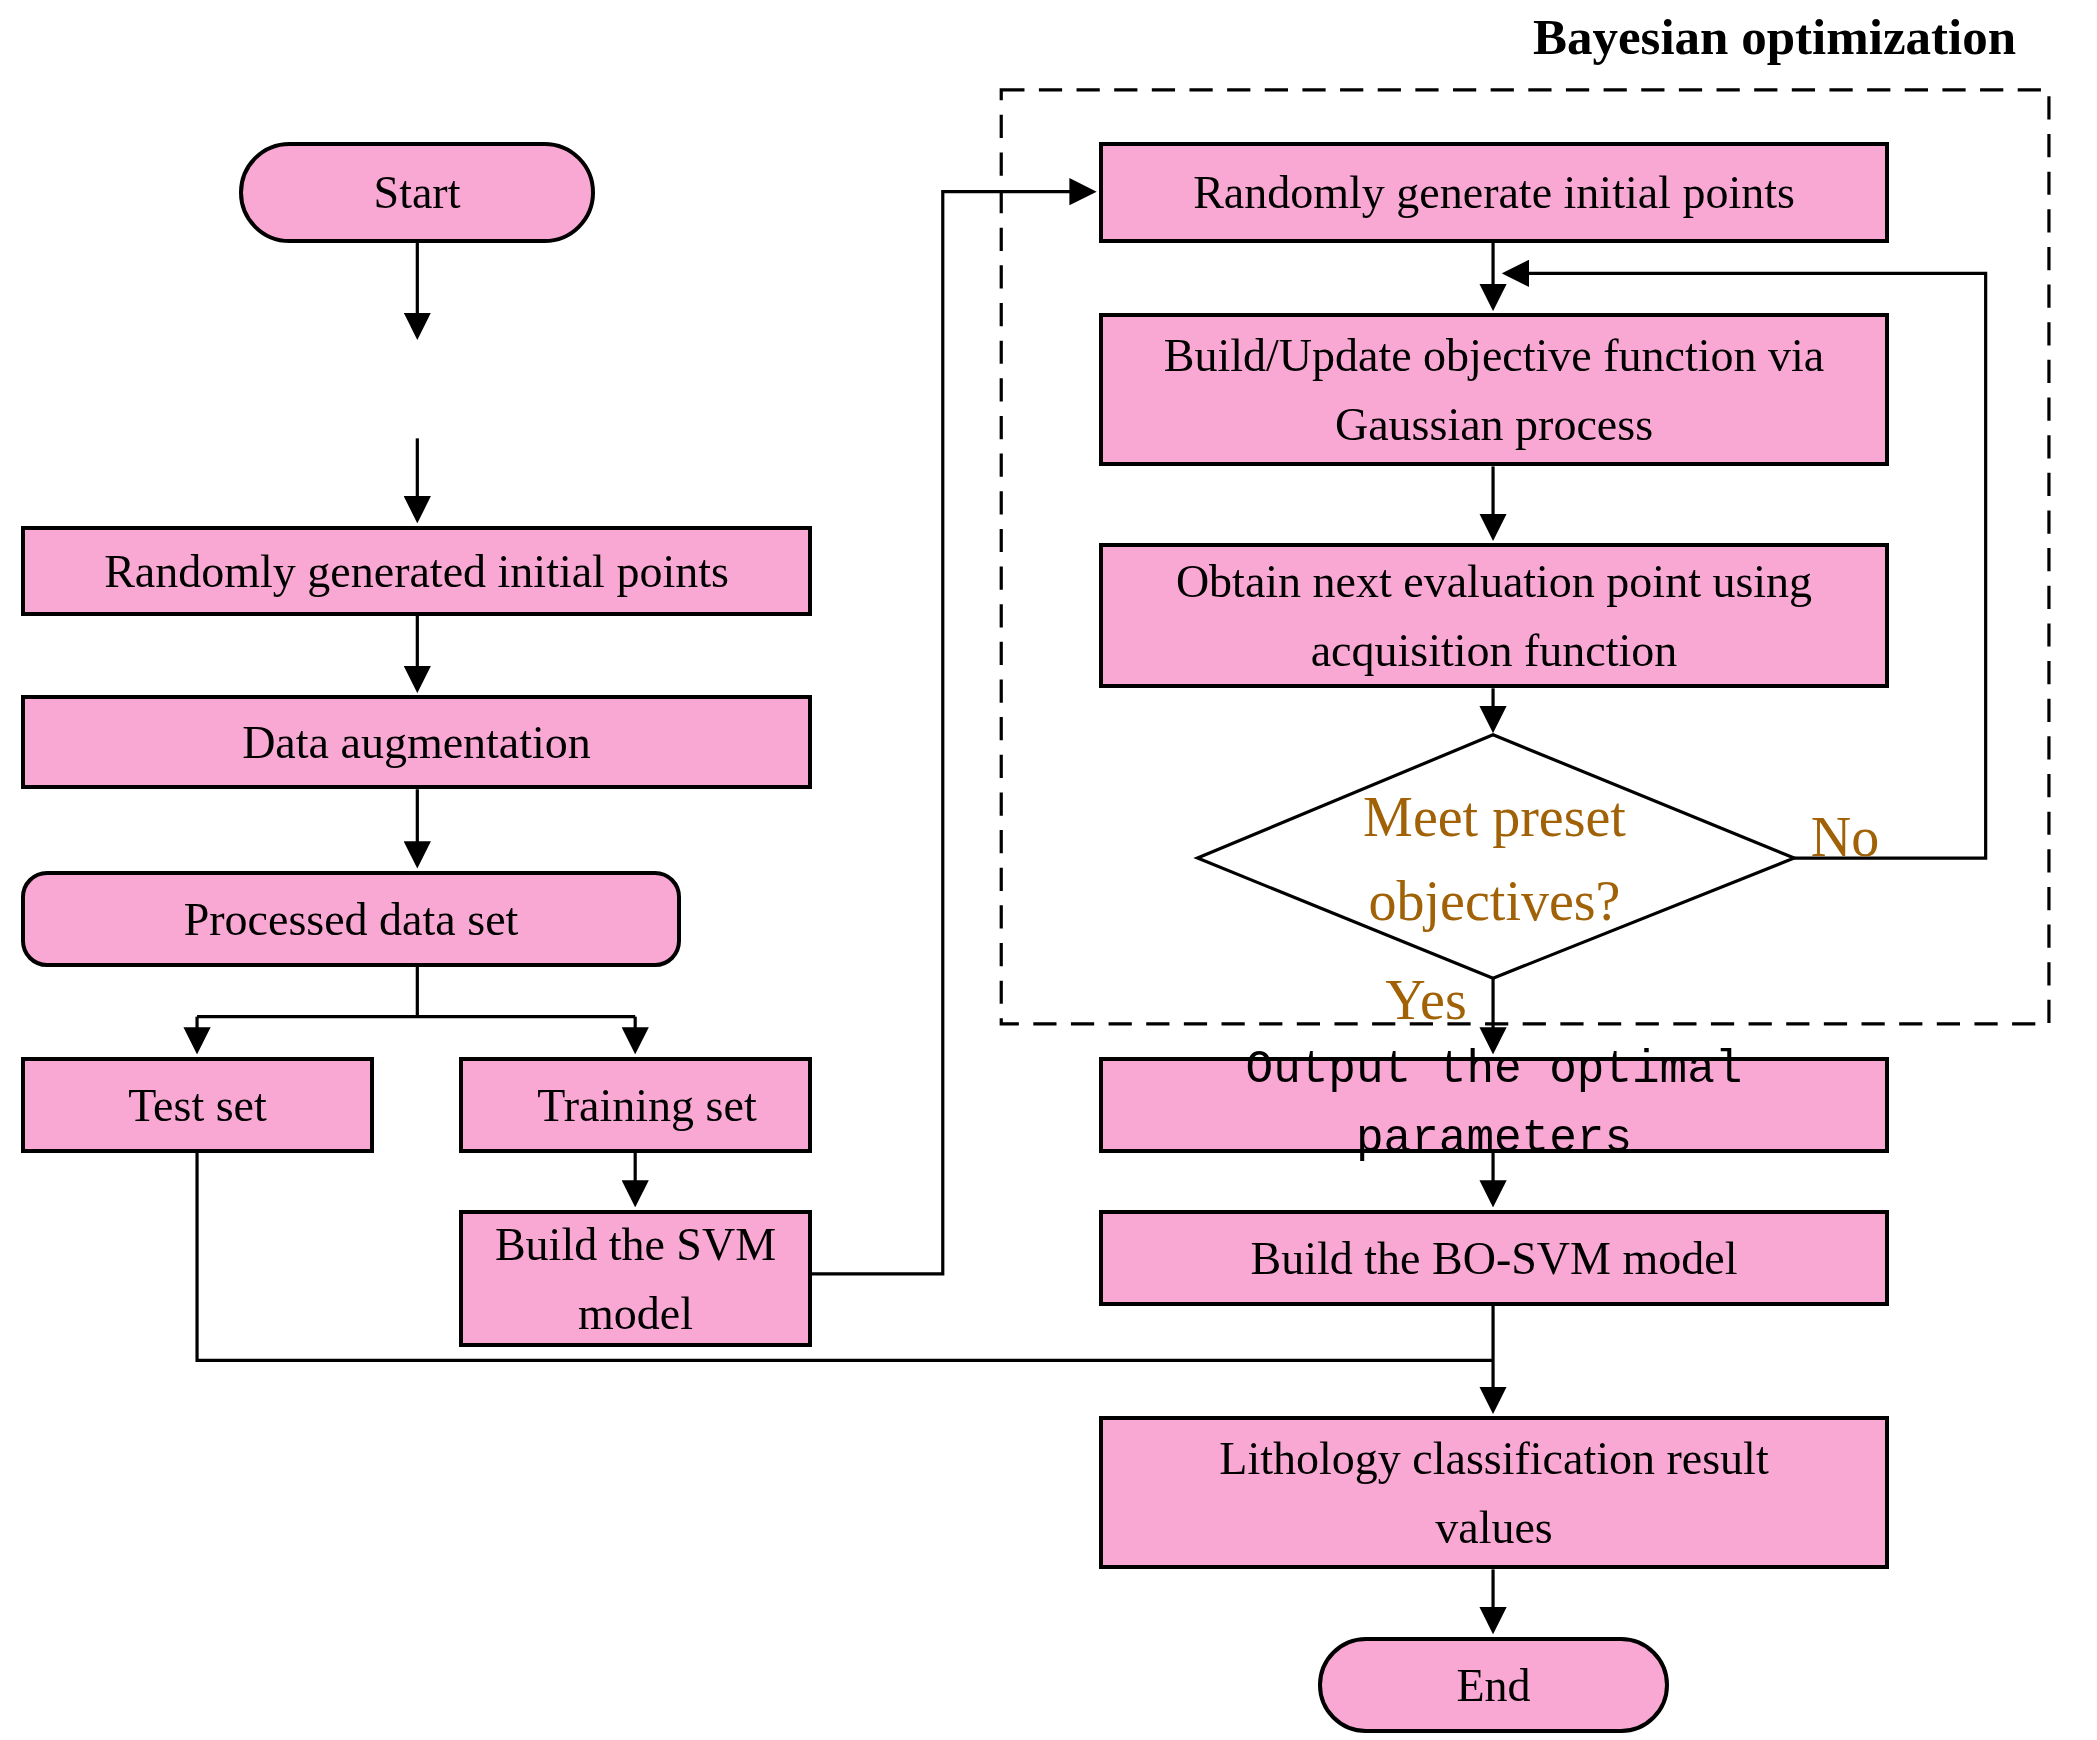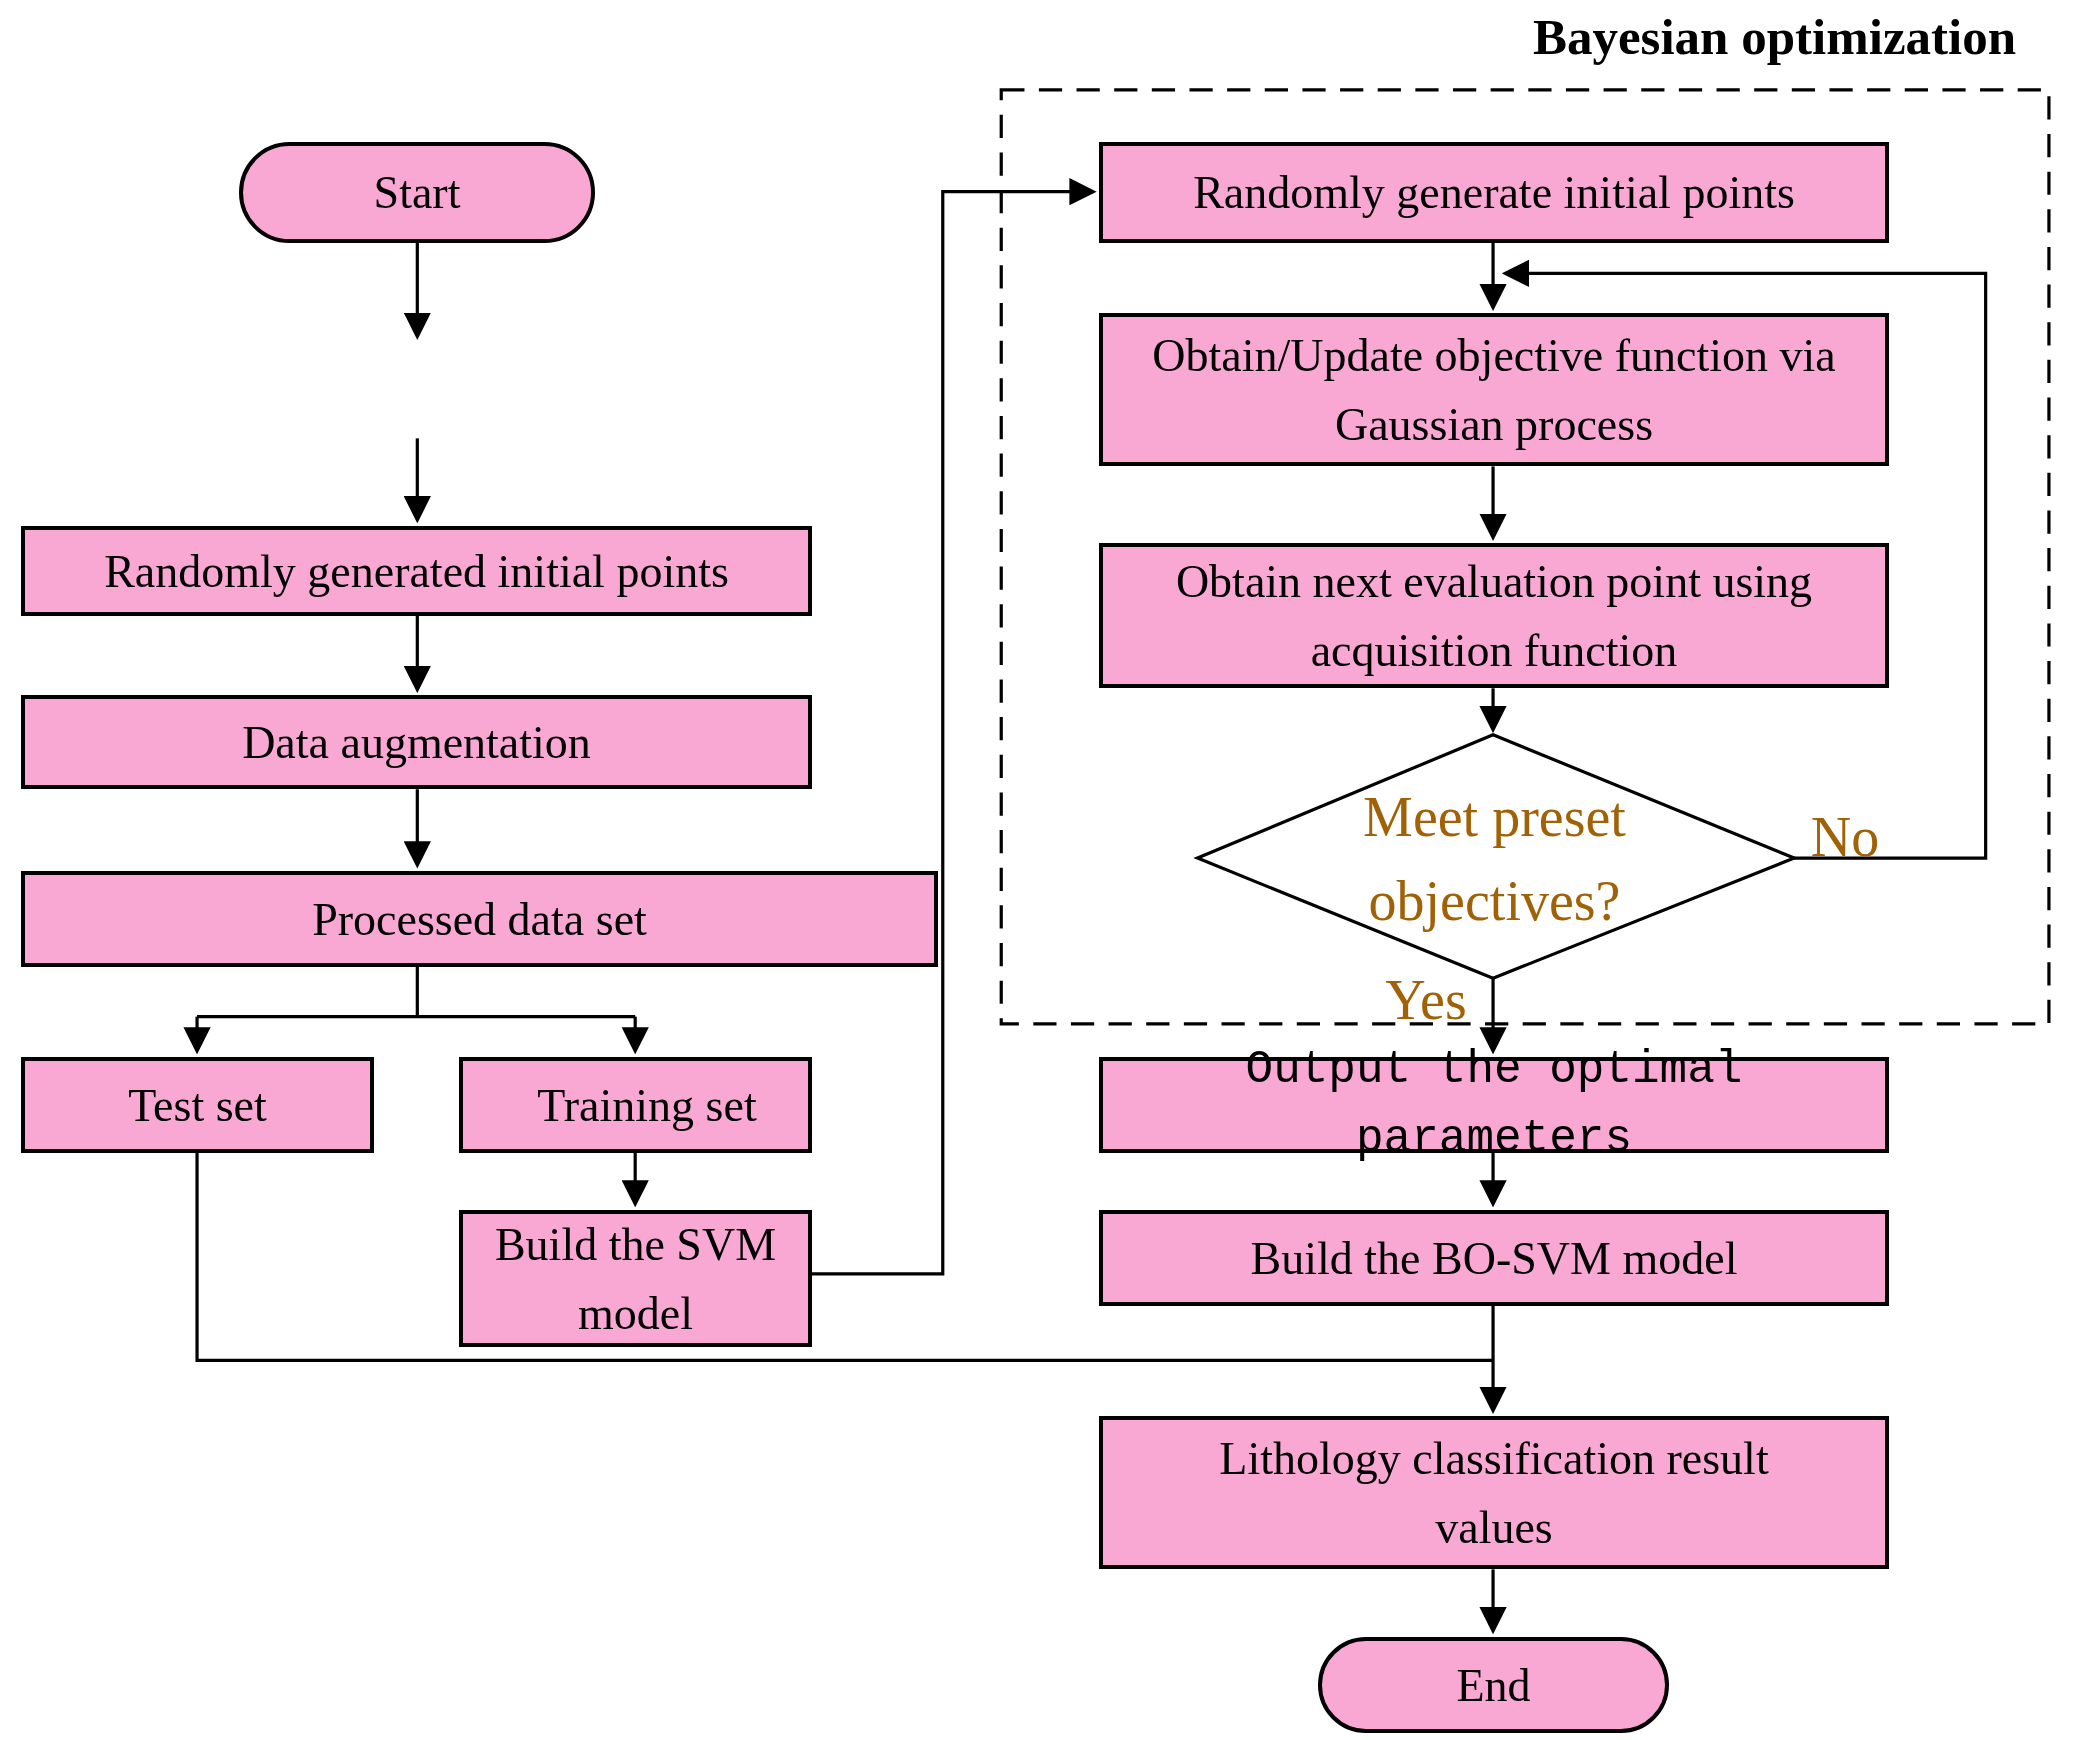--- a/index.html
+++ b/index.html
@@ -59,21 +59,21 @@
     text-align: center;
     font-size: 51px;
     font-weight: bold;
     color: #000000;
   }
   
   .n-start      { left: 239px;  top: 142px;  width: 356px; height: 101px; }
   .n-drilling   { left: 21px;   top: 342px;  width: 791px; height: 96px; }
   .n-randleft   { left: 21px;   top: 526px;  width: 791px; height: 90px; }
   .n-augment    { left: 21px;   top: 695px;  width: 791px; height: 94px; }
-  .n-processed  { left: 21px;   top: 871px; width: 917px; height: 96px; }
+  .n-processed  { left: 21px;   top: 871px; width: 660px; height: 96px; border-radius: 26px; }
   .n-test       { left: 21px;   top: 1057px; width: 353px; height: 96px; }
   .n-training   { left: 459px;  top: 1057px; width: 353px; height: 96px; padding-left: 23px; }
   .n-buildsvm   { left: 459px;  top: 1210px; width: 353px; height: 137px; }
   .n-randright  { left: 1099px; top: 142px;  width: 790px; height: 101px; }
   .n-buildupd   { left: 1099px; top: 313px;  width: 790px; height: 153px; }
   .n-obtain     { left: 1099px; top: 543px;  width: 790px; height: 145px; }
   .n-output     { left: 1099px; top: 1057px; width: 790px; height: 96px; font-family: Liberation Mono, monospace; }
   .n-bosvm      { left: 1099px; top: 1210px; width: 790px; height: 96px; }
   .n-litho      { left: 1099px; top: 1416px; width: 790px; height: 153px; }
   .n-end        { left: 1318px; top: 1637px; width: 351px; height: 96px; }
@@ -131,21 +131,21 @@
   <div class="node terminator n-start">Start</div>
   <div class="node n-randleft">Randomly generated initial points</div>
   <div class="node n-augment">Data augmentation</div>
   <div class="node n-processed">Processed data set</div>
   <div class="node n-test">Test set</div>
   <div class="node n-training">Training set</div>
   <div class="node n-buildsvm">Build the SVM
 model</div>
 
   <div class="node n-randright">Randomly generate initial points</div>
-  <div class="node n-buildupd">Obtain/Update objective function via
+  <div class="node n-buildupd">Build/Update objective function via
 Gaussian process</div>
   <div class="node n-obtain">Obtain next evaluation point using
 acquisition function</div>
   <div class="floating-label l-decision">Meet preset
 objectives?</div>
   <div class="floating-label l-no">No</div>
   <div class="floating-label l-yes">Yes</div>
   <div class="node n-output">Output the optimal parameters</div>
   <div class="node n-bosvm">Build the BO-SVM model</div>
   <div class="node n-litho">Lithology classification result

